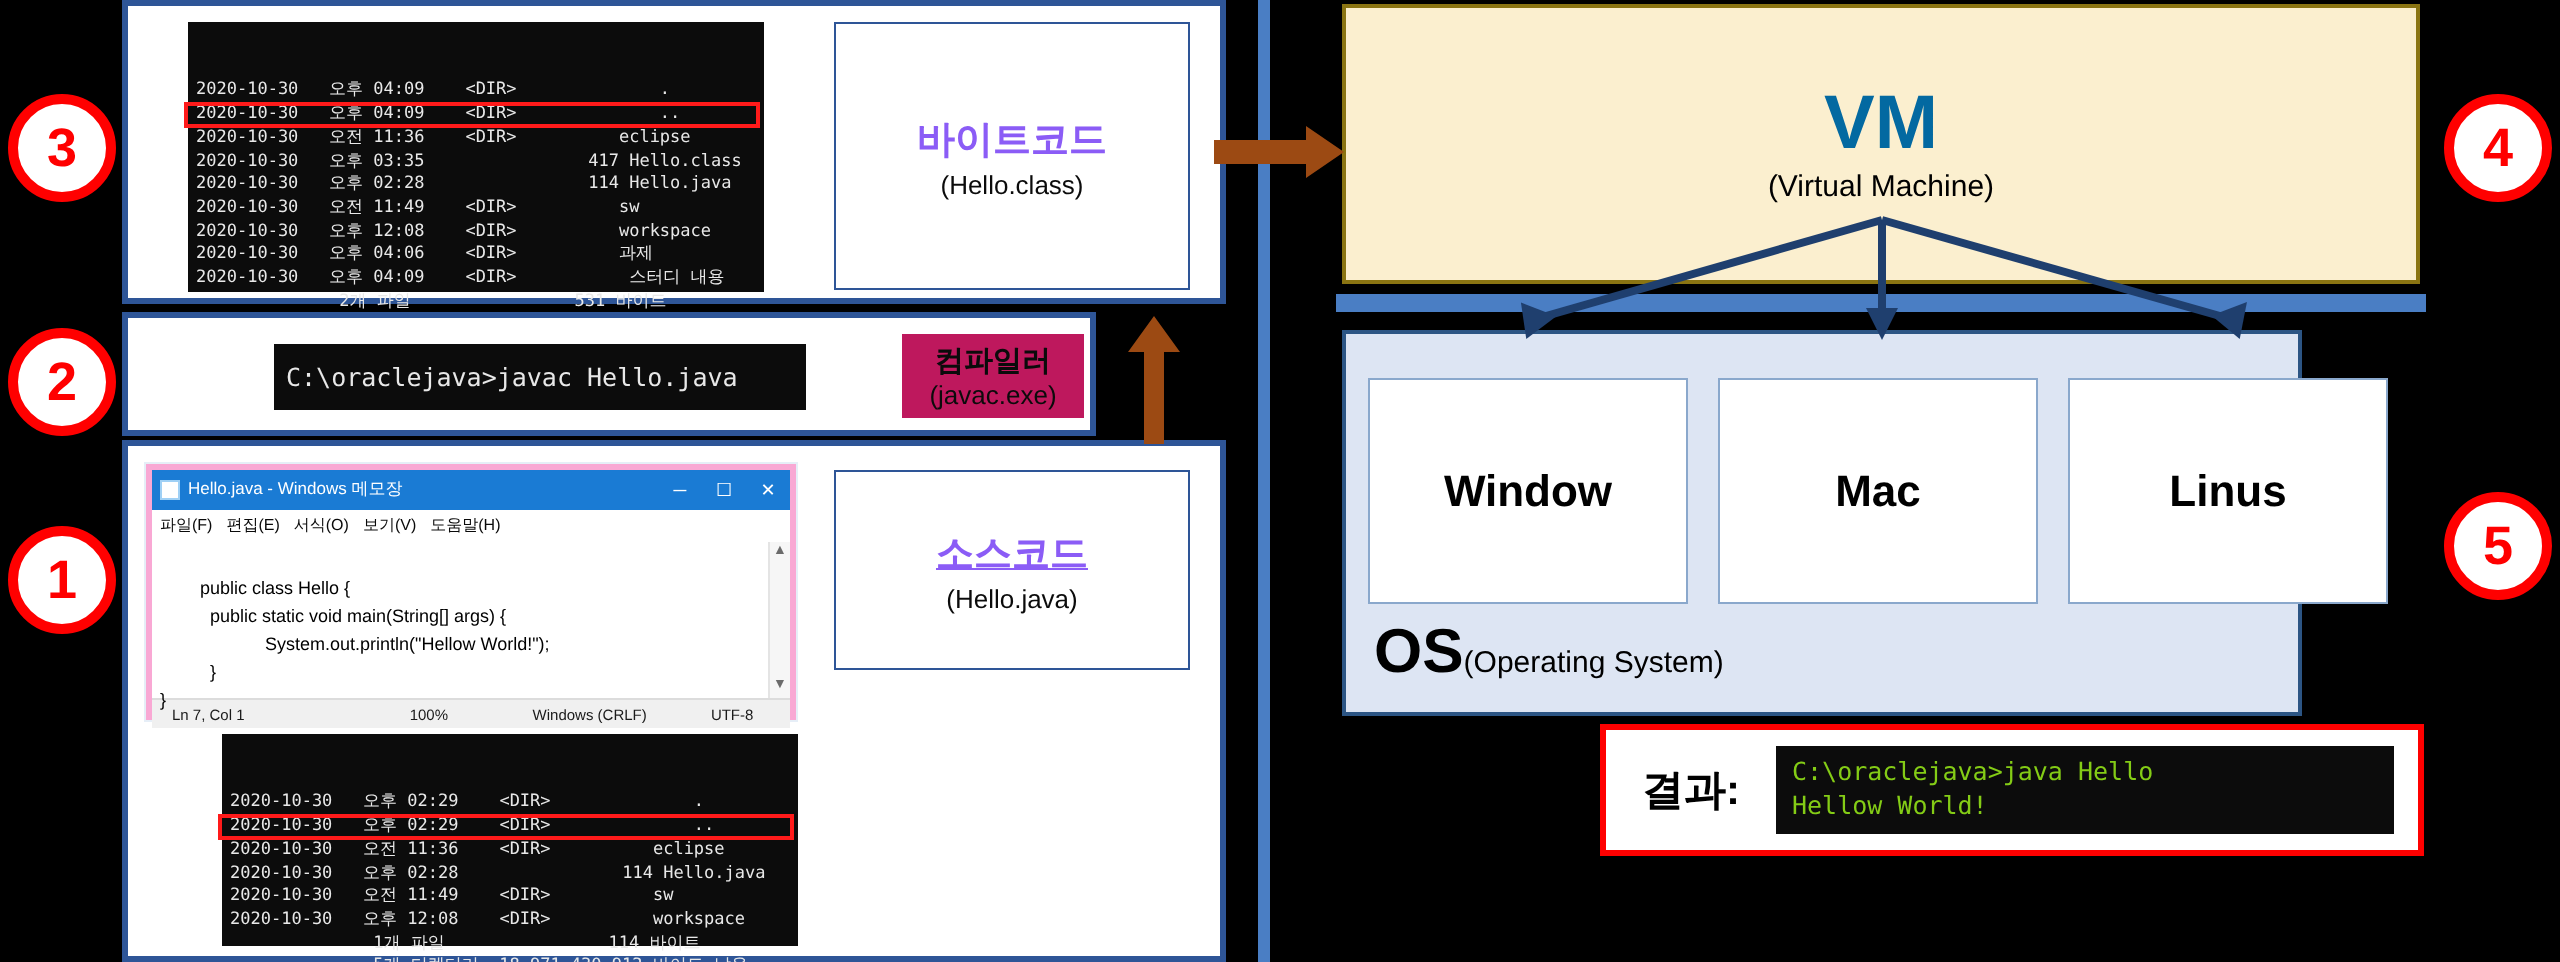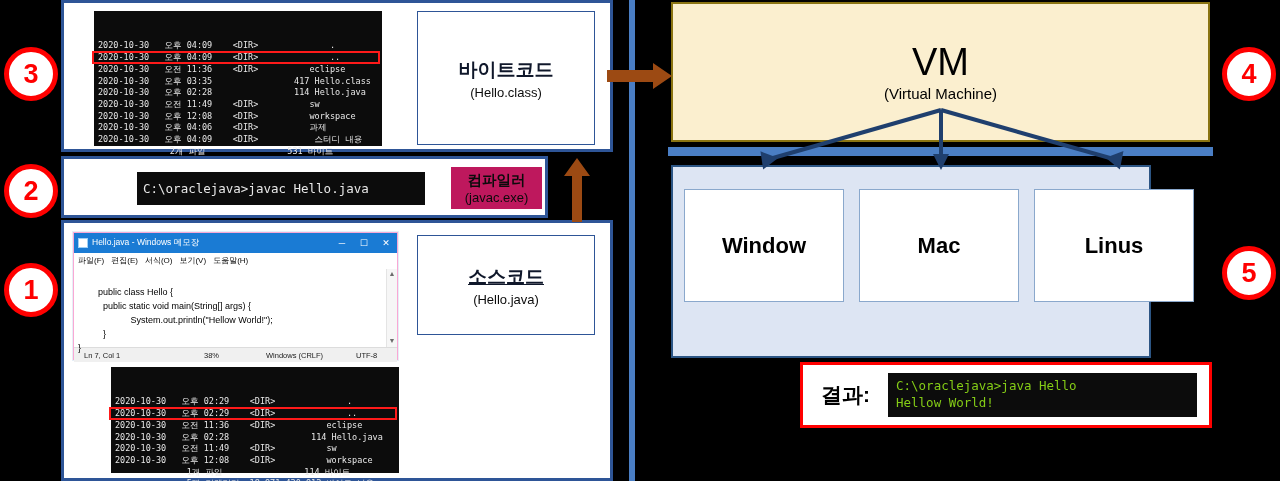--- a/index.html
+++ b/index.html
@@ -47,21 +47,21 @@
     position: absolute;
     border: 2px solid #ff1a1a;
     pointer-events: none;
     z-index: 3;
   }
 
   
   .np {
     position: absolute;
     background: #ffffff;
-    border: 1px solid #f9a8d4;
+    border: 3px solid #f9a8d4;
     box-shadow: 0 0 0 1px #e6eef7;
   }
   .np-title {
     height: 20px; background: #1a7bd4;
     display: flex; align-items: center;
     color: #ffffff; font-size: 8.5px;
     padding-left: 4px;
   }
   .np-icon {
     width: 10px; height: 10px;
@@ -108,21 +108,21 @@
 
   
   .label-box {
     position: absolute;
     background: #ffffff;
     border: 1px solid #2e5597;
     display: flex; flex-direction: column;
     align-items: center; justify-content: center;
     z-index: 12;
   }
-  .label-main { font-size: 19px; font-weight: bold; color: #0f172a; }
+  .label-main { font-size: 19px; font-weight: bold; color: #8b5cf6; }
   .label-sub { font-size: 13px; color: #0b0b0b; margin-top: 2px; }
 
   .compiler-box {
     position: absolute;
     background: #be185d;
     display: flex; flex-direction: column;
     align-items: center; justify-content: center;
     z-index: 12;
   }
   .compiler-main { font-size: 14.5px; font-weight: bold; color: #0b0b0b; }
@@ -141,21 +141,21 @@
 
   
   .vm-box {
     position: absolute;
     background: #fbefcf;
     border: 2px solid #8a7412;
     display: flex; flex-direction: column;
     align-items: center; justify-content: center;
     z-index: 10;
   }
-  .vm-title { font-size: 38px; font-weight: normal; color: #000000; line-height: 1; }
+  .vm-title { font-size: 38px; font-weight: bold; color: #0369a1; line-height: 1; }
   .vm-sub { font-size: 15px; color: #000; margin-top: 4px; }
 
   .os-box {
     position: absolute;
     background: #dde5f3;
     border: 2px solid #2c5584;
     z-index: 10;
   }
   .os-tile {
     position: absolute;
@@ -230,21 +230,21 @@
       <div class="hl-box" id="bytecodeHl" style="left: -2px; top: 40.1px; width: 288px; height: 12.7px;"></div>
     </div>
 
     <div class="label-box" style="left:353px; top:8px; width:178px; height:134px;">
       <div class="label-main">바이트코드</div>
       <div class="label-sub">(Hello.class)</div>
     </div>
   </div>
 
   <div class="panel" style="left:61px; top:156px; width:487px; height:62px;">
-    <div class="term" style="position:absolute; left:73px; top:13px; width:288px; height:33px; font-size:12.5px; line-height:33px; padding:0 6px;">C:\oraclejava&gt;javac Hello.java</div>
+    <div class="term" style="position:absolute; left:73px; top:13px; width:266px; height:33px; font-size:12.5px; line-height:33px; padding:0 6px;">C:\oraclejava&gt;javac Hello.java</div>
 
     <div class="compiler-box" style="left:387px; top:8px; width:91px; height:42px;">
       <div class="compiler-main">컴파일러</div>
       <div class="compiler-sub">(javac.exe)</div>
     </div>
   </div>
 
   <svg class="arrow-up" style="left:560px; top:157px;" width="34" height="66" viewBox="0 0 34 66">
     <polygon points="17,1 30,19 22,19 22,65 12,65 12,19 4,19" fill="#9c4a13"></polygon>
   </svg>
@@ -274,21 +274,21 @@
                      System.out.println("Hellow World!");
           }
 }</span>
         <div class="np-scroll">
           <span>▲</span>
           <span>▼</span>
         </div>
       </div>
       <div class="np-status">
         <div style="width:120px;">Ln 7, Col 1</div>
-        <div style="width:62px;">38%</div>
+        <div style="width:62px;">100%</div>
         <div style="width:90px;">Windows (CRLF)</div>
         <div style="width:50px;">UTF-8</div>
       </div>
     </div>
 
     <div class="label-box" style="left:353px; top:12px; width:178px; height:100px;text-align:center;">
       <div class="label-main" style="text-decoration:underline;">소스코드</div>
       <div class="label-sub">(Hello.java)</div>
     </div>
 
@@ -325,20 +325,24 @@
   <div class="os-box" style="left:671px; top:165px; width:480px; height:193px;">
     <div class="os-tile" style="left:11px; top:22px; width:160px; height:113px;">
       <span>Window</span>
     </div>
     <div class="os-tile" style="left:186px; top:22px; width:160px; height:113px;">
       <span>Mac</span>
     </div>
     <div class="os-tile" style="left:361px; top:22px; width:160px; height:113px;">
       <span>Linus</span>
     </div>
+    <div class="os-label" style="left:14px; top:143px;">
+      <span class="big">OS</span>
+      <span class="small">(Operating System)</span>
+    </div>
   </div>
 
   <div class="result-box" style="left:800px; top:362px; width:412px; height:66px;">
     <div class="result-label">결과:</div>
     <div class="result-term">C:\oraclejava&gt;java Hello
 Hellow World!</div>
   </div>
 
 </div>
 

